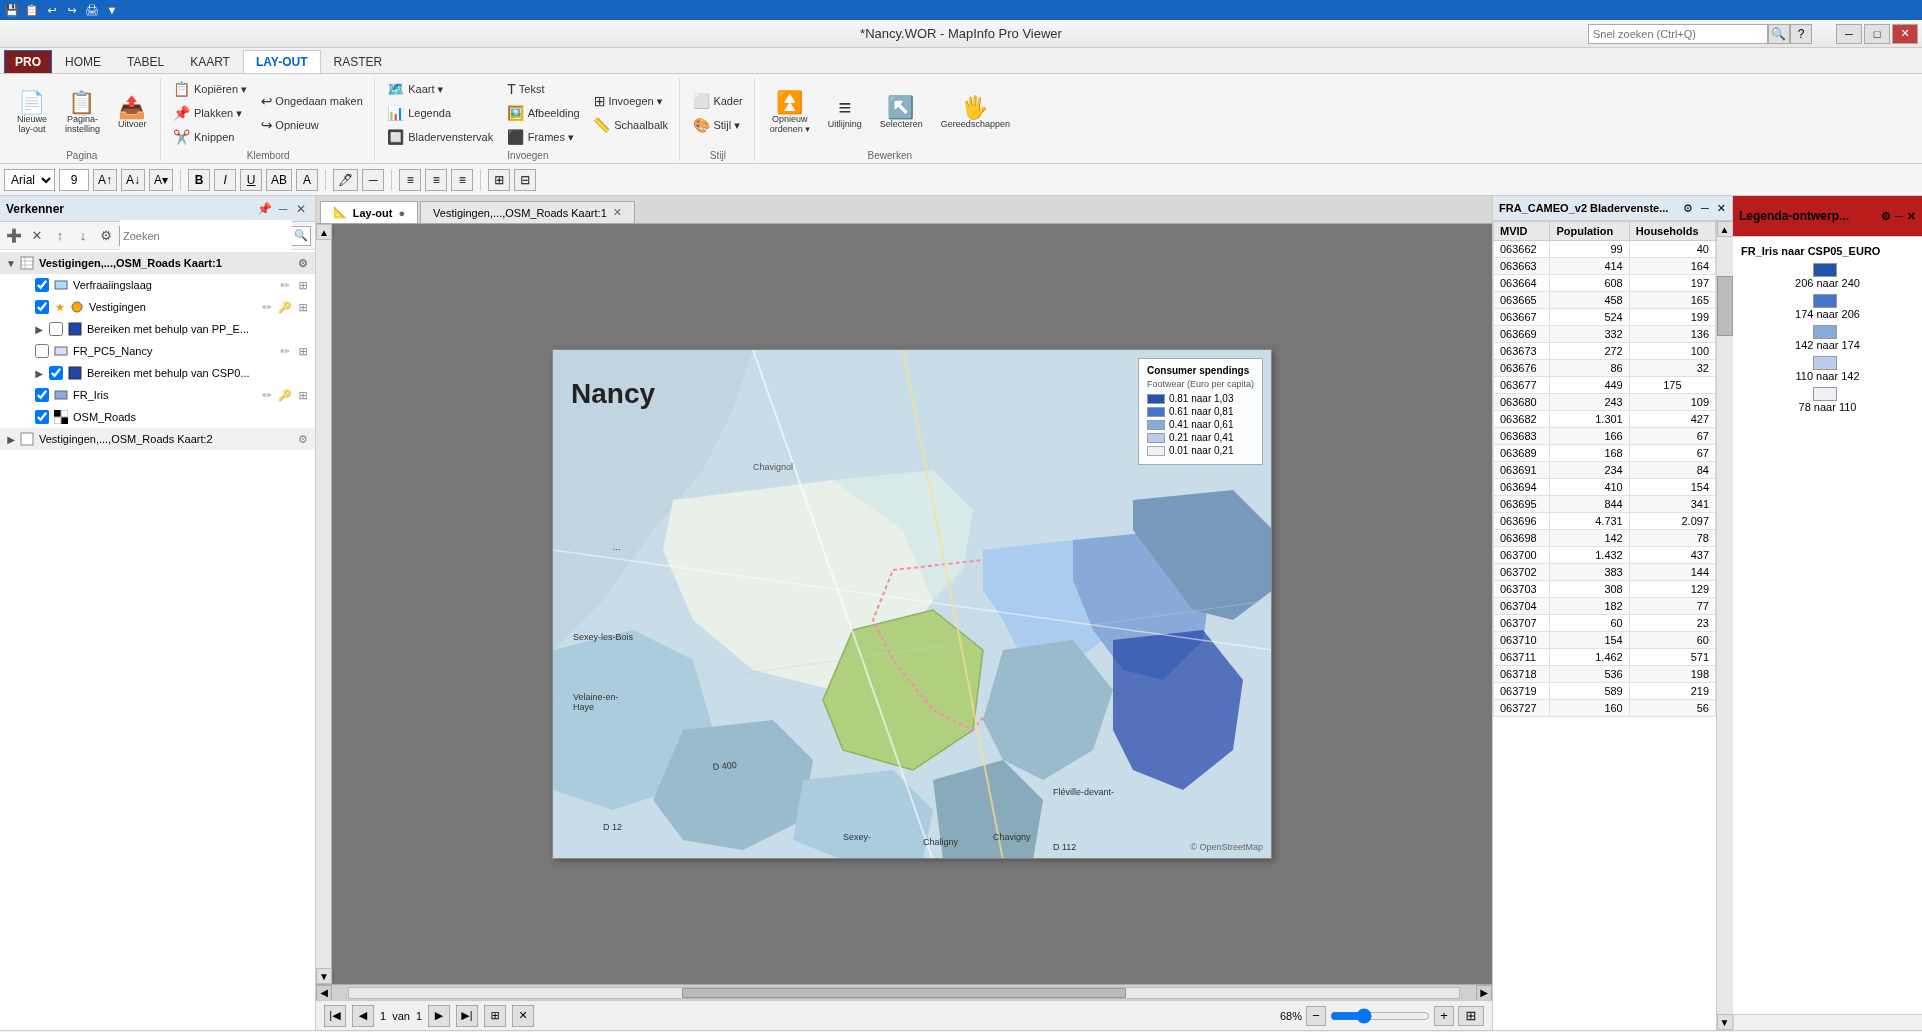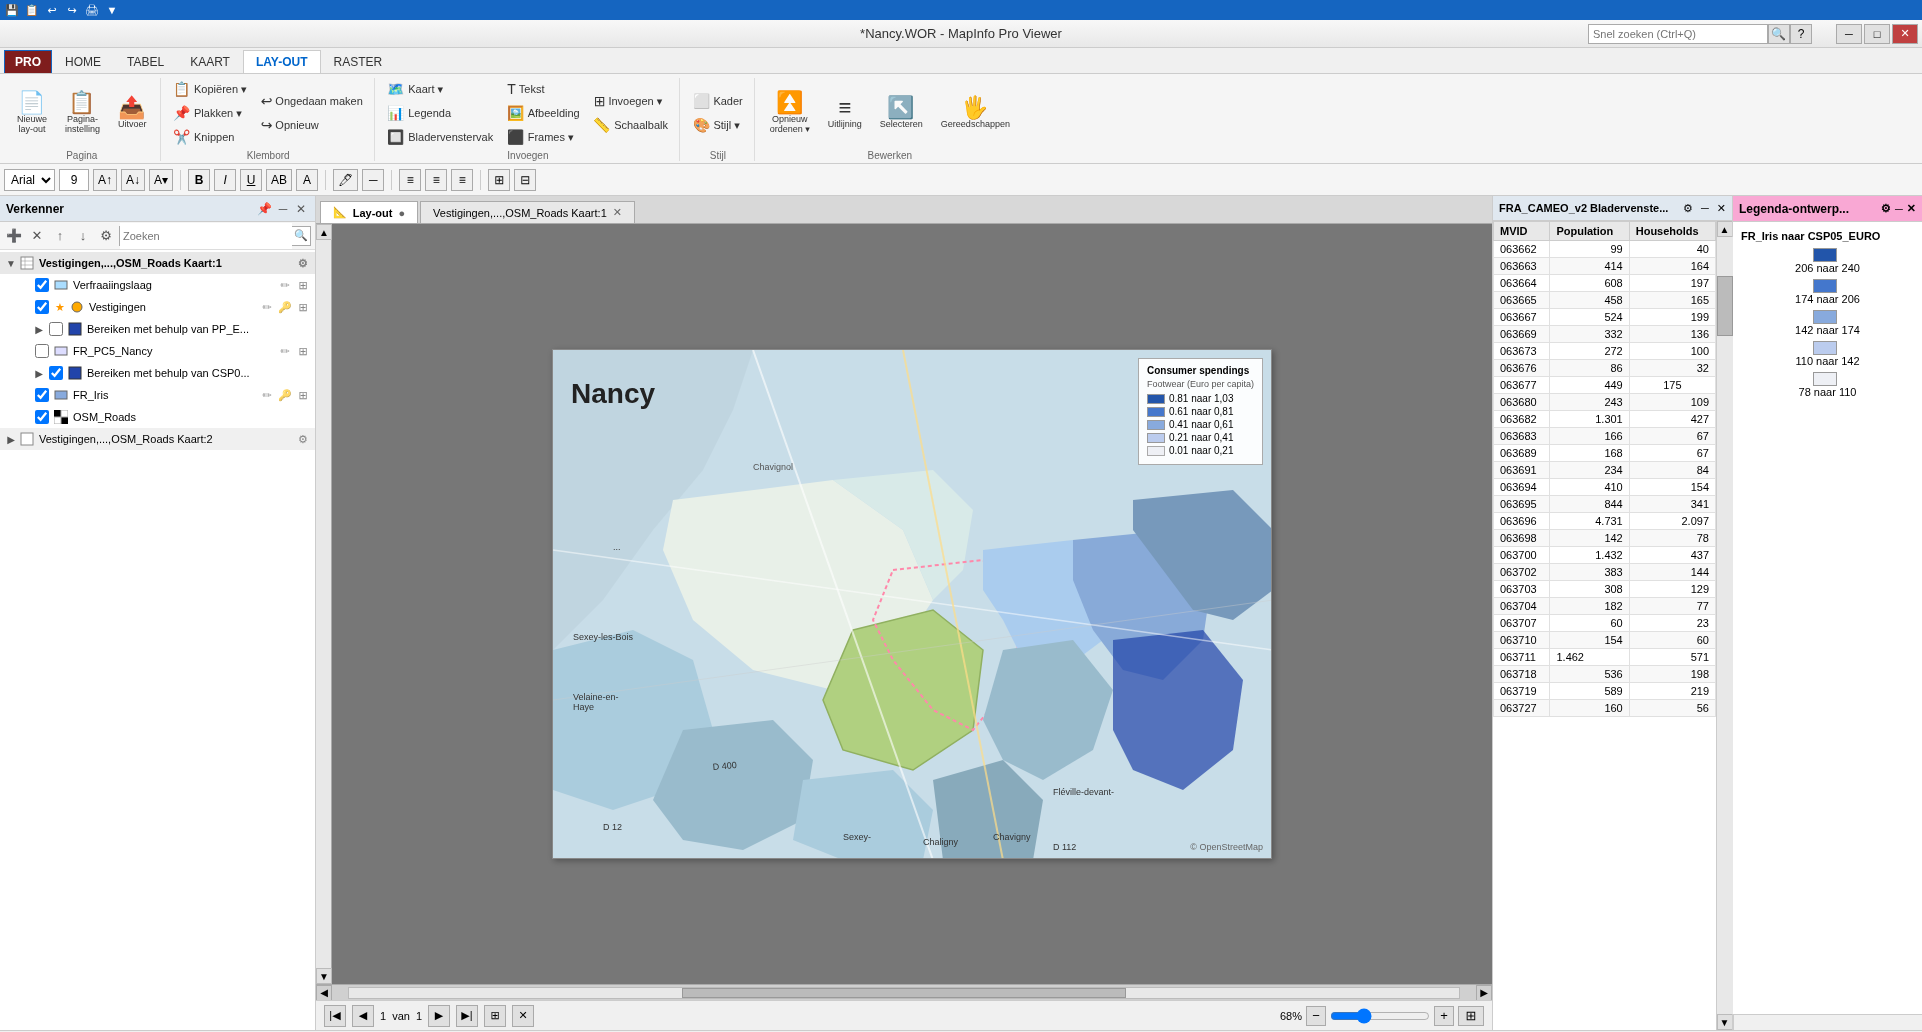--- a/index.html
+++ b/index.html
@@ -236,21 +236,21 @@
     }
     .search-box {
       flex: 1;
       display: flex;
       align-items: center;
       border: 1px solid #aaa;
       background: #fff;
       height: 20px;
     }
     .search-box input {
-      border: none; outline: none; font-size: 11px; flex: 1; padding: 12px 3px; height: 26px;
+      border: none; outline: none; font-size: 11px; flex: 1; padding: 12px 3px; height: 32px;
     }
     .search-box-btn {
       width: 18px; height: 18px;
       cursor: pointer;
       font-size: 11px;
       display: flex; align-items: center; justify-content: center;
     }
 
     
     .tree-view {
@@ -457,22 +457,22 @@
 
     
     .legend-panel {
       width: 190px;
       background: #fff;
       border-left: 1px solid #ccc;
       display: flex;
       flex-direction: column;
     }
     .legend-header {
-      background: #f9a8d4;
-      height: 26px;
+      background: #b91c1c;
+      height: 41px;
       display: flex;
       align-items: center;
       padding: 0 6px;
       border-bottom: 1px solid #ccc;
       font-size: 12px;
       font-weight: bold;
     }
     .legend-content {
       padding: 8px;
       flex: 1;
@@ -1214,21 +1214,21 @@
       <td style="text-align:right;">60</td>
       <td style="text-align:right;">23</td>
     </tr>
               <tr>
       <td>063710</td>
       <td style="text-align:right;">154</td>
       <td style="text-align:right;">60</td>
     </tr>
               <tr>
       <td>063711</td>
-      <td style="">1.462</td>
+      <td style="text-align:right;">1.462</td>
       <td style="text-align:right;">571</td>
     </tr>
               <tr>
       <td>063718</td>
       <td style="text-align:right;">536</td>
       <td style="text-align:right;">198</td>
     </tr>
               <tr>
       <td>063719</td>
       <td style="text-align:right;">589</td>

